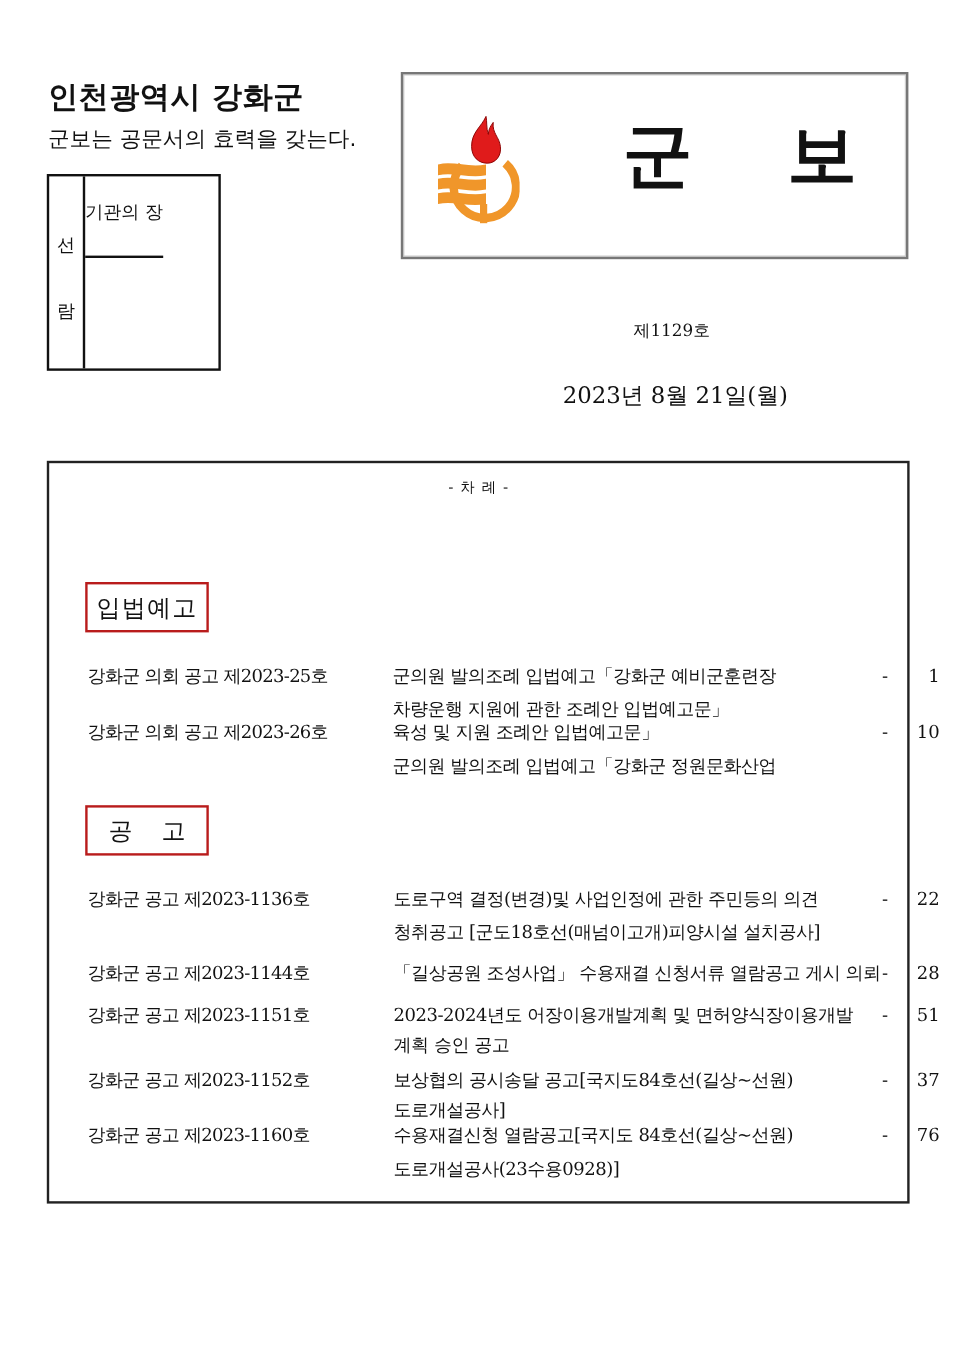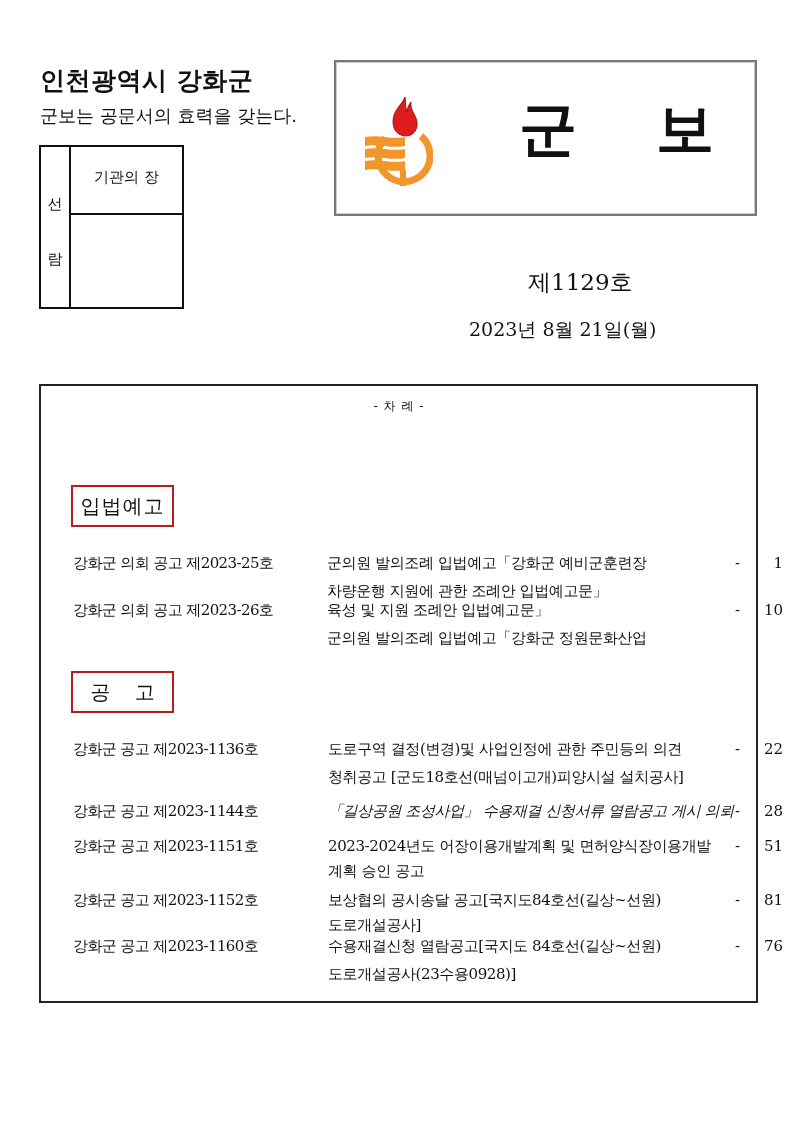--- a/index.html
+++ b/index.html
@@ -8,33 +8,33 @@
     .abs { position: absolute; }
     .org-title { left: 40px; top: 64px; font-family: "DejaVu Sans", "Liberation Sans", sans-serif;
                  font-weight: bold; font-size: 25px; letter-spacing: 0.5px; white-space: nowrap; }
     .org-sub { left: 40px; top: 104px; font-family: "DejaVu Sans", "Liberation Sans", sans-serif;
                font-size: 18px; white-space: nowrap; }
     .review-table { left: 39px; top: 145px; width: 145px; height: 164px; border: 2px solid #111;
                     box-sizing: border-box; display: flex; }
     .review-side { width: 30px; border-right: 2px solid #111; display: flex; flex-direction: column;
                    align-items: center; justify-content: space-around; padding: 30px 0 20px;
                    box-sizing: border-box; font-family: "DejaVu Sans", sans-serif; font-size: 15px; }
-    .review-main { flex: 1; display: flex; flex-direction: column; }
+    .review-main { flex: 1; display: flex; flex-direction: row; }
     .review-head { height: 68px; border-bottom: 2px solid #111; display: flex; align-items: center;
                    justify-content: center; font-family: "DejaVu Sans", sans-serif; font-size: 15px;
                    padding-bottom: 6px; box-sizing: border-box; }
     .review-sign { flex: 1; }
     .masthead { left: 334px; top: 60px; width: 423px; height: 156px; border: 2px solid #777;
                 box-sizing: border-box; box-shadow: 0 0 0 1px #ccc inset; }
     .logo { position: absolute; left: 27px; top: 30px; width: 70px; height: 100px; }
     .mast-title { position: absolute; top: 38px; font-family: "DejaVu Sans", "Liberation Sans", sans-serif;
                   font-weight: bold; font-size: 58px; line-height: 1; }
     .mast-c1 { left: 183px; }
     .mast-c2 { left: 320px; }
-    .issue-no { left: 528px; top: 267px; font-size: 23px; white-space: nowrap; }
+    .issue-no { left: 528px; top: 267px; font-size: 14px; white-space: nowrap; }
     .issue-date { left: 469px; top: 317px; font-size: 19px; white-space: nowrap; }
     .toc { left: 39px; top: 384px; width: 719px; height: 619px; border: 2px solid #222;
            box-sizing: border-box; }
     .toc-title { position: absolute; left: 0; right: 0; top: 12px; text-align: center;
                  font-family: "DejaVu Sans", sans-serif; font-size: 12px; word-spacing: 2px; }
     .section-box { position: absolute; border: 2px solid #b91c1c; box-sizing: border-box;
                    font-family: "DejaVu Sans", sans-serif; font-size: 20px; display: flex;
                    align-items: center; justify-content: center; }
     .sec1 { left: 30px; top: 99px; width: 103px; height: 42px; letter-spacing: 1px; }
     .sec2 { left: 30px; top: 285px; width: 103px; height: 42px; word-spacing: 18px; }
@@ -110,21 +110,21 @@
     <span class="desc" style="left:255px;">
       <span class="desc-line">도로구역 결정(변경)및 사업인정에 관한 주민등의 의견</span>
       <span class="desc-line">청취공고 [군도18호선(매넘이고개)피양시설 설치공사]</span>
     </span>
     <span class="dash" style="left:662px;">-</span>
     <span class="page" style="right:-30px;">22</span>
   </div>
 
   <div class="entry" style="top:411px;">
     <span class="code">강화군 공고 제2023-1144호</span>
-    <span class="desc" style="left:255px;font-style:italic;">
+    <span class="desc" style="left:255px;">
       <span class="desc-line">「길상공원 조성사업」 수용재결 신청서류 열람공고 게시 의뢰</span>
     </span>
     <span class="dash" style="left:662px;">-</span>
     <span class="page" style="right:-30px;">28</span>
   </div>
 
   <div class="entry" style="top:446px;">
     <span class="code">강화군 공고 제2023-1151호</span>
     <span class="desc" style="left:255px;">
       <span class="desc-line">2023-2024년도 어장이용개발계획 및 면허양식장이용개발</span>
@@ -134,21 +134,21 @@
     <span class="page" style="right:-30px;">51</span>
   </div>
 
   <div class="entry" style="top:500px;">
     <span class="code">강화군 공고 제2023-1152호</span>
     <span class="desc" style="left:255px;">
       <span class="desc-line">보상협의  공시송달  공고[국지도84호선(길상~선원)</span>
       <span class="desc-line" style="line-height:22px;">도로개설공사]</span>
     </span>
     <span class="dash" style="left:662px;">-</span>
-    <span class="page" style="right:-30px;">81</span>
+    <span class="page" style="right:-30px;">37</span>
   </div>
 
   <div class="entry" style="top:546px;">
     <span class="code">강화군 공고 제2023-1160호</span>
     <span class="desc" style="left:255px;">
       <span class="desc-line">수용재결신청  열람공고[국지도  84호선(길상~선원)</span>
       <span class="desc-line">도로개설공사(23수용0928)]</span>
     </span>
     <span class="dash" style="left:662px;">-</span>
     <span class="page" style="right:-30px;">76</span>

